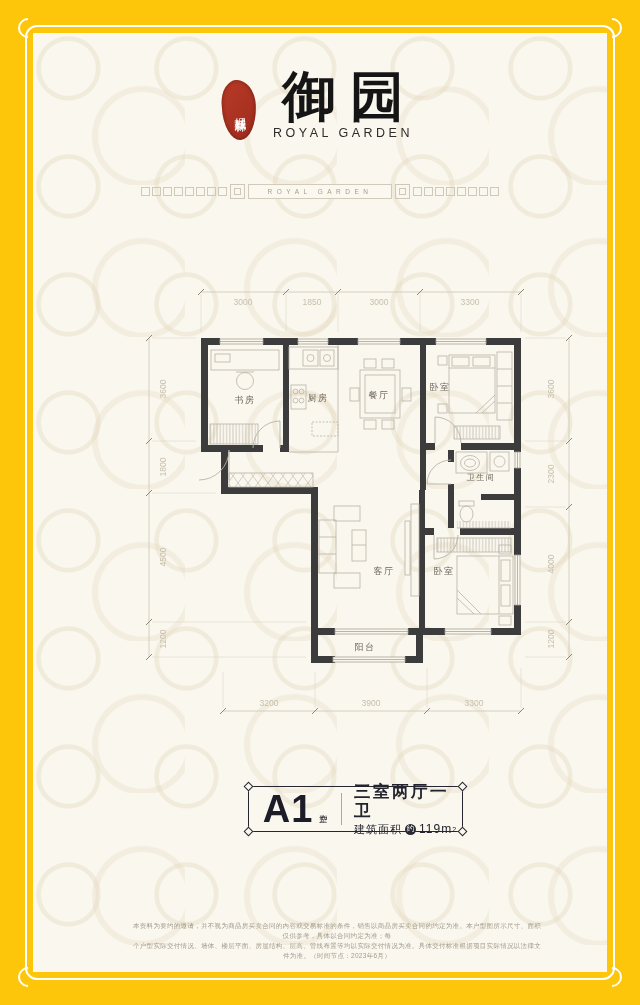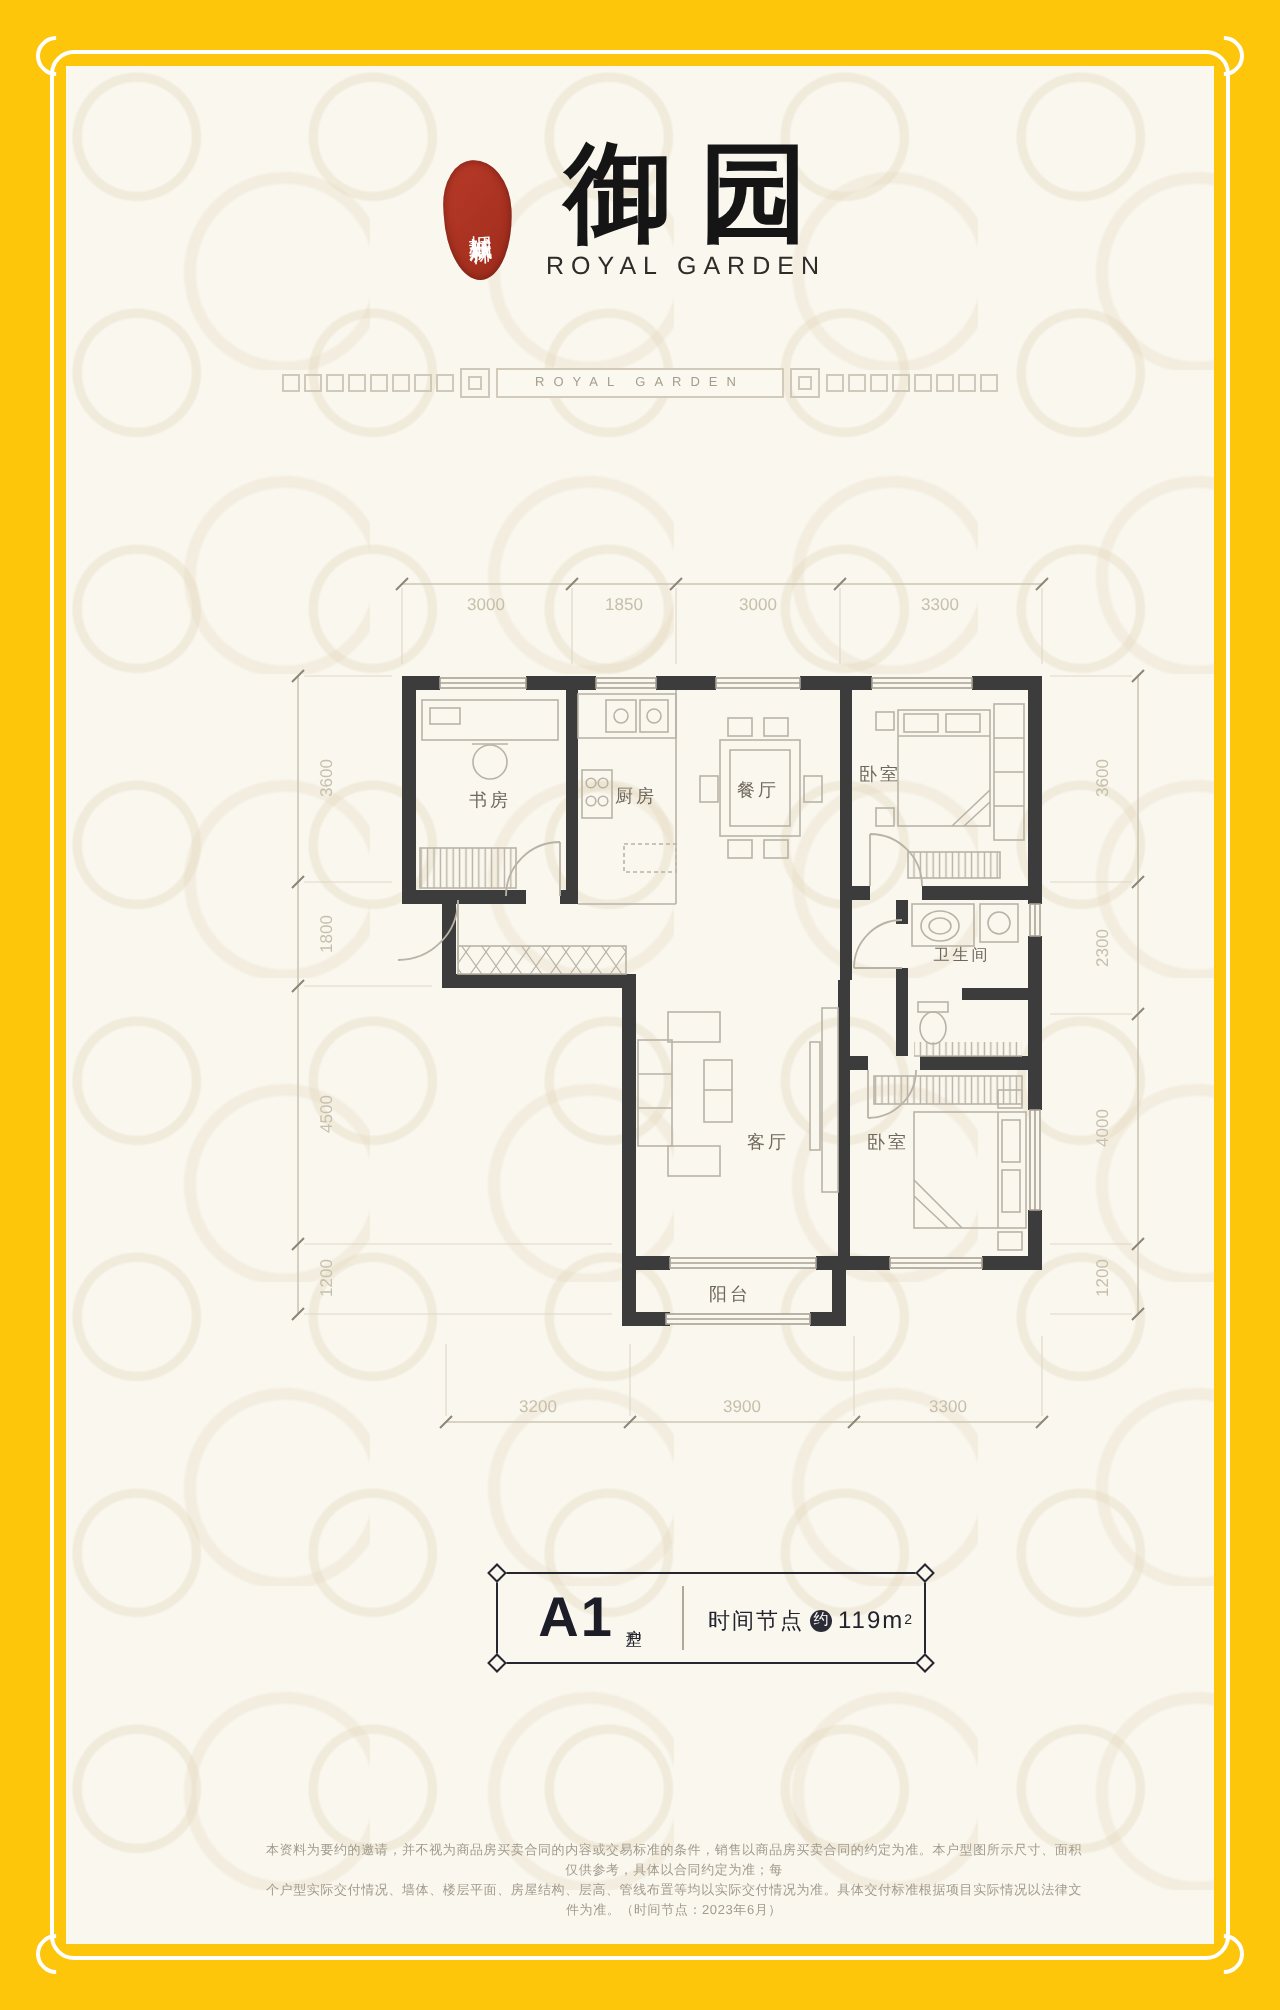--- a/index.html
+++ b/index.html
@@ -42,21 +42,21 @@
   .dimline{stroke:#ccc6b4;stroke-width:.8;}
   .slash{stroke:#8d8779;stroke-width:1;}
   .ext{stroke:#ddd7c6;stroke-width:.55;}
   .dimtext{fill:#c6bfab;font-size:8.5px;font-family:"Liberation Sans",sans-serif;}
   .roomtext{fill:#6f675b;font-size:9px;letter-spacing:1.5px;font-family:"DejaVu Sans",sans-serif;}
   
   .unitbox{position:absolute;left:215px;top:753px;width:213px;height:44px;border:1.5px solid #262630;display:flex;align-items:center;background:transparent;}
   .unitbox .notch{position:absolute;width:5px;height:5px;background:#faf7ef;border:1.2px solid #262630;transform:rotate(45deg);}
   .notch.tl{left:-4px;top:-4px;}.notch.tr{right:-4px;top:-4px;}.notch.bl{left:-4px;bottom:-4px;}.notch.br{right:-4px;bottom:-4px;}
   .unit-left{width:92px;display:flex;align-items:center;justify-content:center;}
-  .unit-code{font-size:28px;font-weight:bold;color:#1d1d27;line-height:40px;letter-spacing:1px;}
+  .unit-code{font-size:38px;font-weight:bold;color:#1d1d27;line-height:40px;letter-spacing:1px;}
   .unit-suffix{writing-mode:vertical-rl;font-size:8px;color:#23232d;margin-left:3px;letter-spacing:1px;}
   .unit-div{width:1px;height:32px;background:#b0a99a;}
   .unit-right{flex:1;padding-left:12px;display:flex;flex-direction:column;justify-content:center;}
   .unit-layout{font-size:16.5px;font-weight:bold;letter-spacing:2.5px;color:#23232d;line-height:19px;}
   .unit-area{display:flex;align-items:center;margin-top:2px;font-size:11px;color:#23232d;letter-spacing:1px;}
   .badge{width:11px;height:11px;border-radius:50%;background:#2b2b35;color:#fff;font-size:7.5px;display:inline-flex;align-items:center;justify-content:center;margin:0 3px;letter-spacing:0;}
   .unit-area b{font-size:12px;font-weight:normal;}
   .unit-area sup{font-size:7px;}
   
   .brand{position:absolute;left:0;top:851px;width:100%;display:flex;align-items:center;justify-content:center;gap:7px;}
@@ -323,22 +323,23 @@
       <span class="notch tl"></span>
       <span class="notch tr"></span>
       <span class="notch bl"></span>
       <span class="notch br"></span>
       <div class="unit-left">
         <span class="unit-code">A1</span>
         <span class="unit-suffix">户型</span>
       </div>
       <div class="unit-div"></div>
       <div class="unit-right">
+        <div class="unit-layout">三室两厅一卫</div>
         <div class="unit-area">
-          <span>时间节点</span>
+          <span>建筑面积</span>
           <span class="badge">约</span>
           <b>119m</b>
             <sup>2</sup>
         </div>
       </div>
     </div>
 
 
     <div class="disclaimer">
       <div>本资料为要约的邀请，并不视为商品房买卖合同的内容或交易标准的条件，销售以商品房买卖合同的约定为准。本户型图所示尺寸、面积仅供参考，具体以合同约定为准；每</div>

